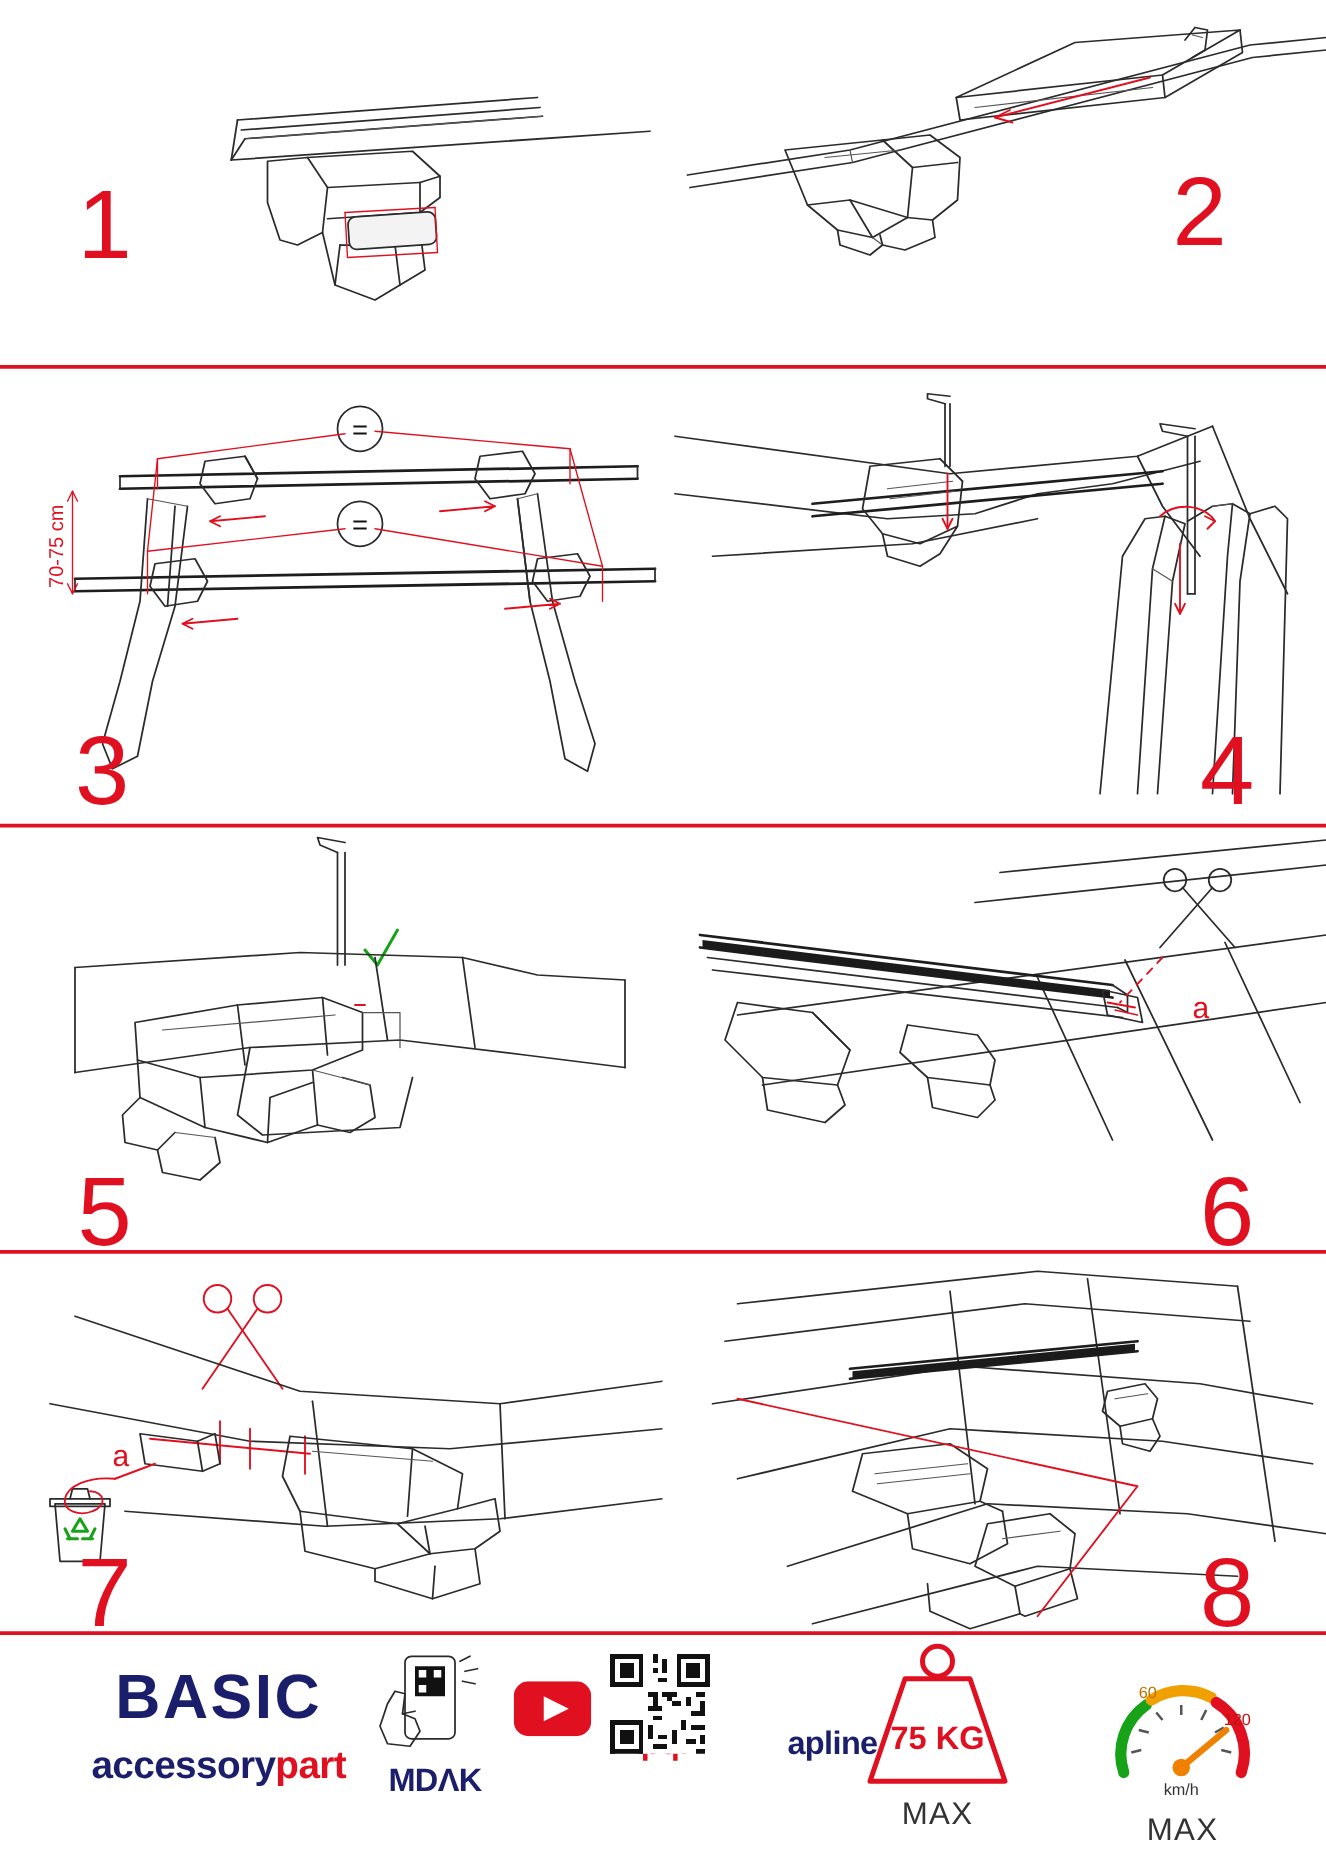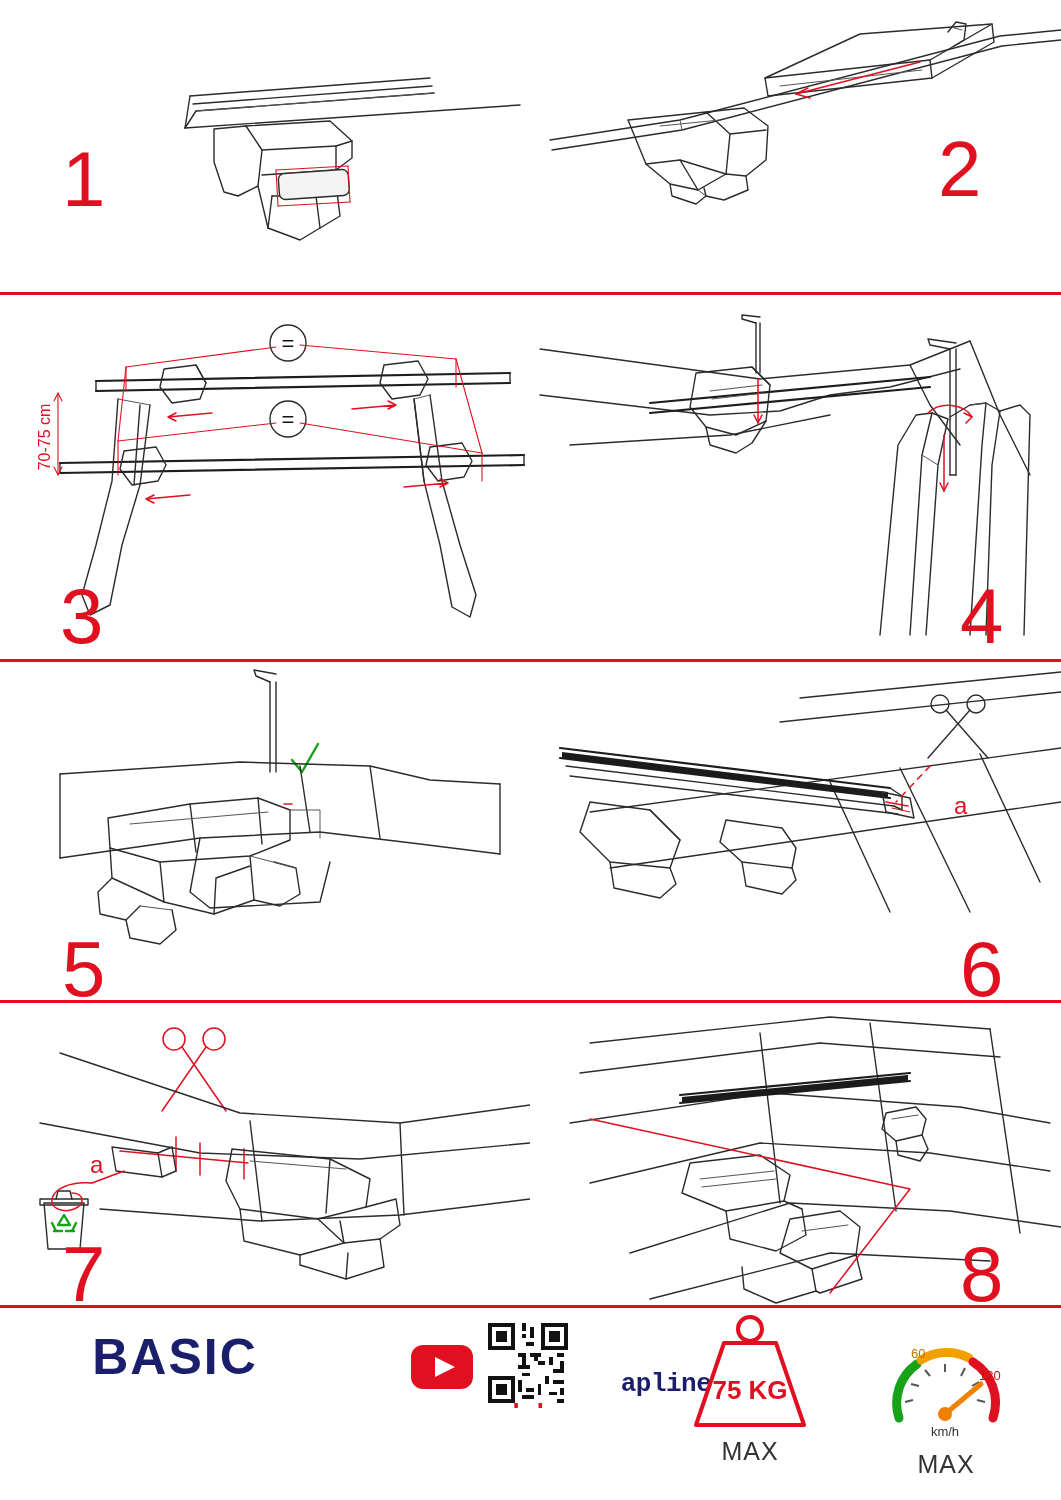--- a/index.html
+++ b/index.html
@@ -358,22 +358,38 @@
 
       <path class="red" d="M60 116 L380 186 L300 290"></path>
     </svg>
     <div class="stepnum" style="left:430px;top:232px;">8</div>
   </div>
 
   <div class="footer">
 
     <div class="brandbox">
       <div class="brand-basic">BASIC</div>
-    </div>
-
+      <div class="brand-acc">
+        <span class="a">accessory</span><span class="b">part</span>
+      </div>
+    </div>
+
+    <div class="logoblk" style="left:288px;top:18px;width:120px;">
+      <svg width="92" height="78" viewBox="0 0 92 78" style="margin:0 auto;display:block;">
+        <rect class="ln" x="22" y="2" width="40" height="66" rx="5" fill="#fff"></rect>
+        <rect x="30" y="10" width="24" height="24" fill="#111"></rect>
+        <rect x="33" y="13" width="6" height="6" fill="#fff"></rect>
+        <rect x="45" y="13" width="6" height="6" fill="#fff"></rect>
+        <rect x="33" y="25" width="6" height="6" fill="#fff"></rect>
+        <path class="ln" d="M8 40 L14 30 L22 32 L20 48 L30 52 L34 62 L26 74 L8 72 L2 58 Z" fill="#fff"></path>
+        <path class="ln" d="M20 48 L30 46"></path>
+        <path class="ln" d="M66 6 L74 2 M70 14 L80 12 M68 22 L78 24"></path>
+      </svg>
+      <div class="logolabel mdak"><span>MD</span><span>Λ</span><span>K</span></div>
+    </div>
 
     <div class="logoblk" style="left:396px;top:40px;width:92px;">
       <svg width="62" height="44" viewBox="0 0 62 44" style="margin:0 auto;display:block;">
         <rect x="0" y="0" width="62" height="44" rx="12" fill="#e01020"></rect>
         <path d="M24 12 L44 22 L24 32 Z" fill="#fff"></path>
       </svg>
     </div>
 
     <div class="logoblk" style="left:466px;top:18px;width:124px;">
       <div style="margin-top:56px;"></div>
@@ -420,21 +436,21 @@
           <rect x="9" y="13" width="2" height="1"></rect>
             <rect x="8" y="15" width="1" height="3"></rect>
           <rect x="10" y="17" width="2" height="1"></rect>
             <rect x="9" y="19" width="3" height="1"></rect>
           <rect x="19" y="17" width="1" height="2"></rect>
             <rect x="18" y="20" width="2" height="1"></rect>
         </g>
       </svg>
     </div>
 
-    <div class="logoblk" style="left:596px;top:8px;width:140px;font-family:Liberation Mono, monospace;">
+    <div class="logoblk" style="left:596px;top:18px;width:140px;">
       <div style="margin-top:56px;"></div>
       <div class="logolabel apline"><span class="ap">ap</span><span class="line">line</span></div>
     </div>
 
     <div class="logoblk" style="left:660px;top:8px;width:180px;">
       <svg width="128" height="118" viewBox="0 0 128 118" style="margin:0 auto;display:block;">
         <circle cx="64" cy="16" r="12" fill="none" stroke="#e01020" stroke-width="4"></circle>
         <path d="M38 30 L90 30 L118 112 L10 112 Z" fill="none" stroke="#e01020" stroke-width="4" stroke-linejoin="round"></path>
         <text x="64" y="86" text-anchor="middle" font-size="26" font-weight="bold" fill="#e01020" font-family="Liberation Sans, sans-serif">75 KG</text>
       </svg>

